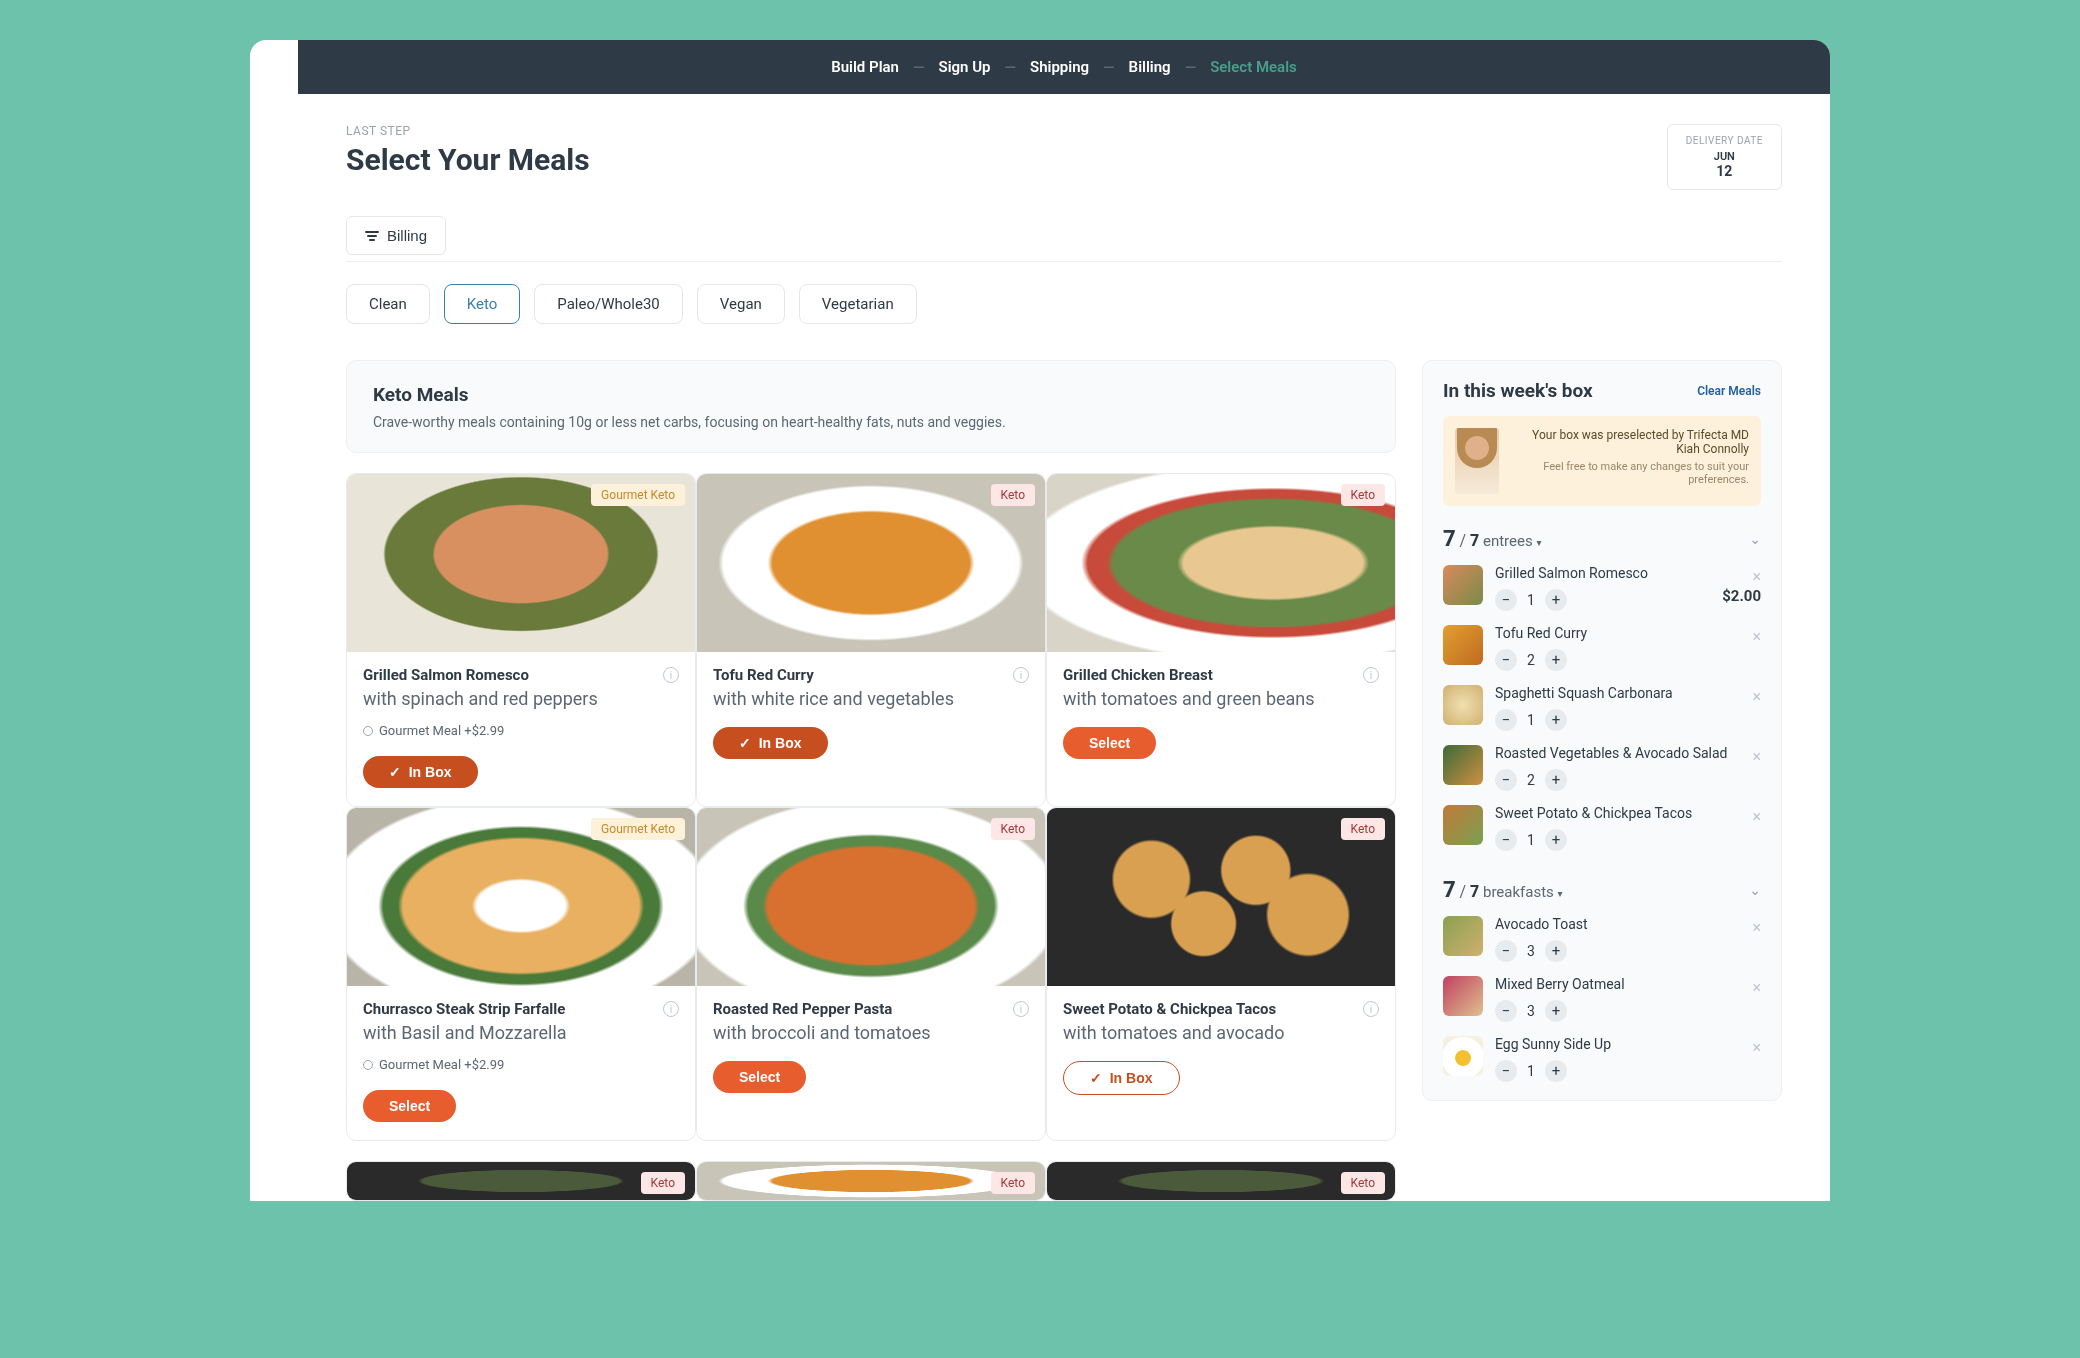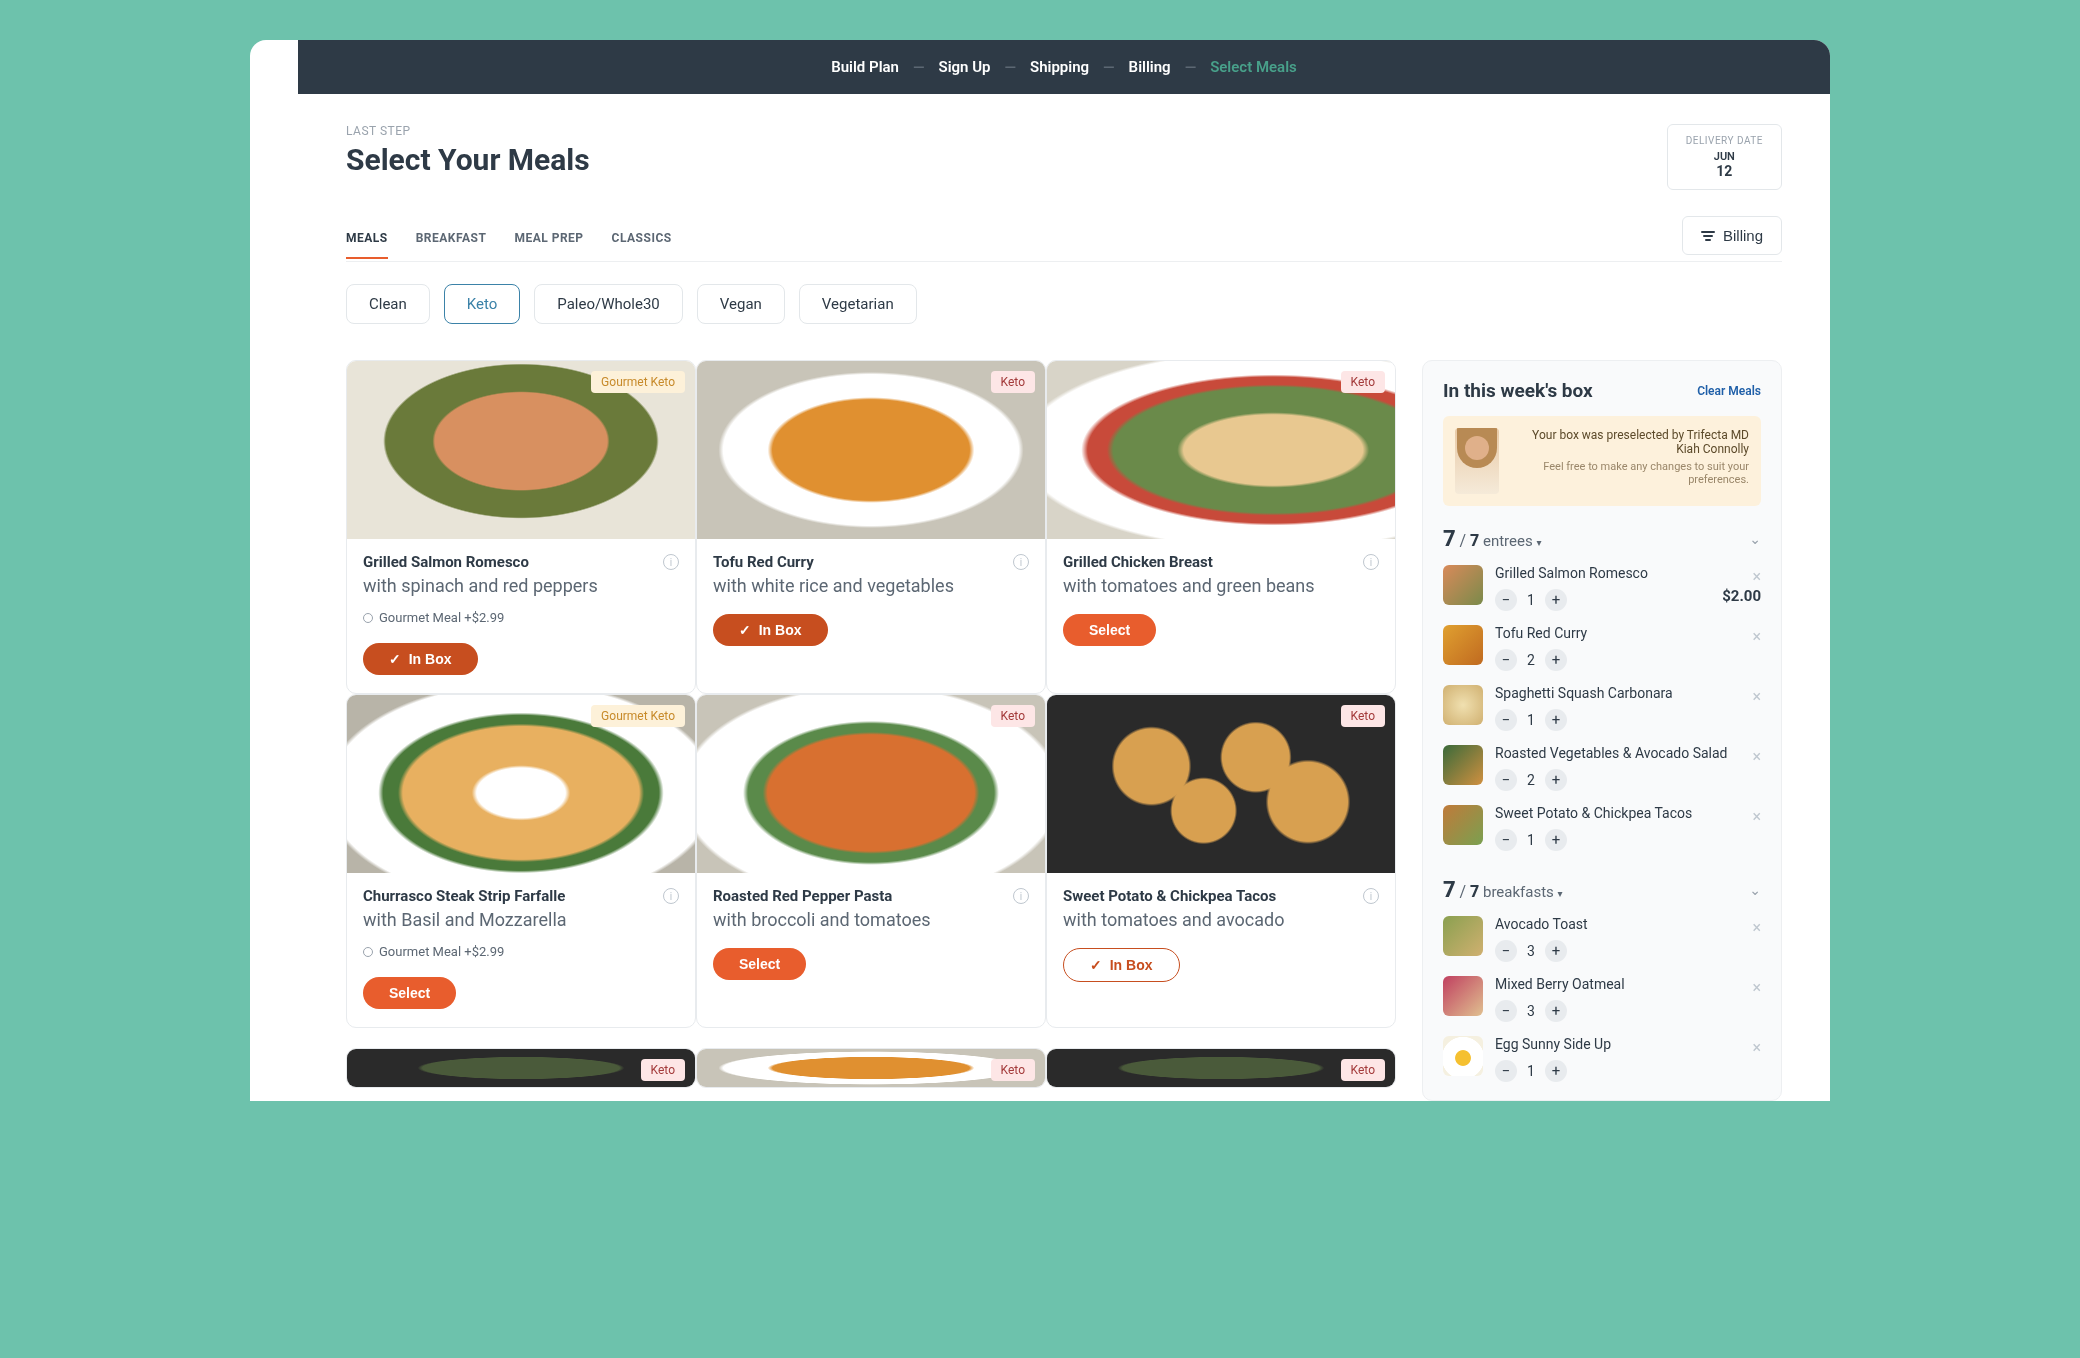--- a/index.html
+++ b/index.html
@@ -168,46 +168,44 @@
         <h1 class="page-title">Select Your Meals</h1>
       </div>
       <div class="delivery-card">
         <div class="lbl">DELIVERY DATE</div>
         <div class="mon">JUN</div>
         <div class="day">12</div>
       </div>
     </div>
 
     <div class="tabs-row">
-      <div class="tabs" id="tabs">
-          <div class="tab active">MEALS</div>
-          <div class="tab">BREAKFAST</div>
-          <div class="tab">MEAL PREP</div>
-          <div class="tab">CLASSICS</div>
-        </div>
       <button class="filter-btn">
         <span class="filter-icon">
             <span></span>
             <span></span>
             <span></span>
           </span>
         <span>Billing</span>
       </button>
     </div>
 
     <div class="pills" id="pills">
         <div class="pill">Clean</div>
         <div class="pill active">Keto</div>
         <div class="pill">Paleo/Whole30</div>
         <div class="pill">Vegan</div>
         <div class="pill">Vegetarian</div>
       </div>
 
     <div class="content-row">
       <div class="meals-col">
+        <div class="section-box">
+          <h3>Keto Meals</h3>
+          <p>Crave-worthy meals containing 10g or less net carbs, focusing on heart-healthy fats, nuts and veggies.</p>
+        </div>
         <div class="grid" id="grid">
             <div class="card">
     <div class="card-img">
       <div class="food-img food-salmon"></div>
       <span class="img-badge badge-gourmet">Gourmet Keto</span>
     </div>
     <div class="card-body">
       <div class="card-title-row">
         <div class="card-title">Grilled Salmon Romesco</div>
         <span class="info-icon">i</span>

